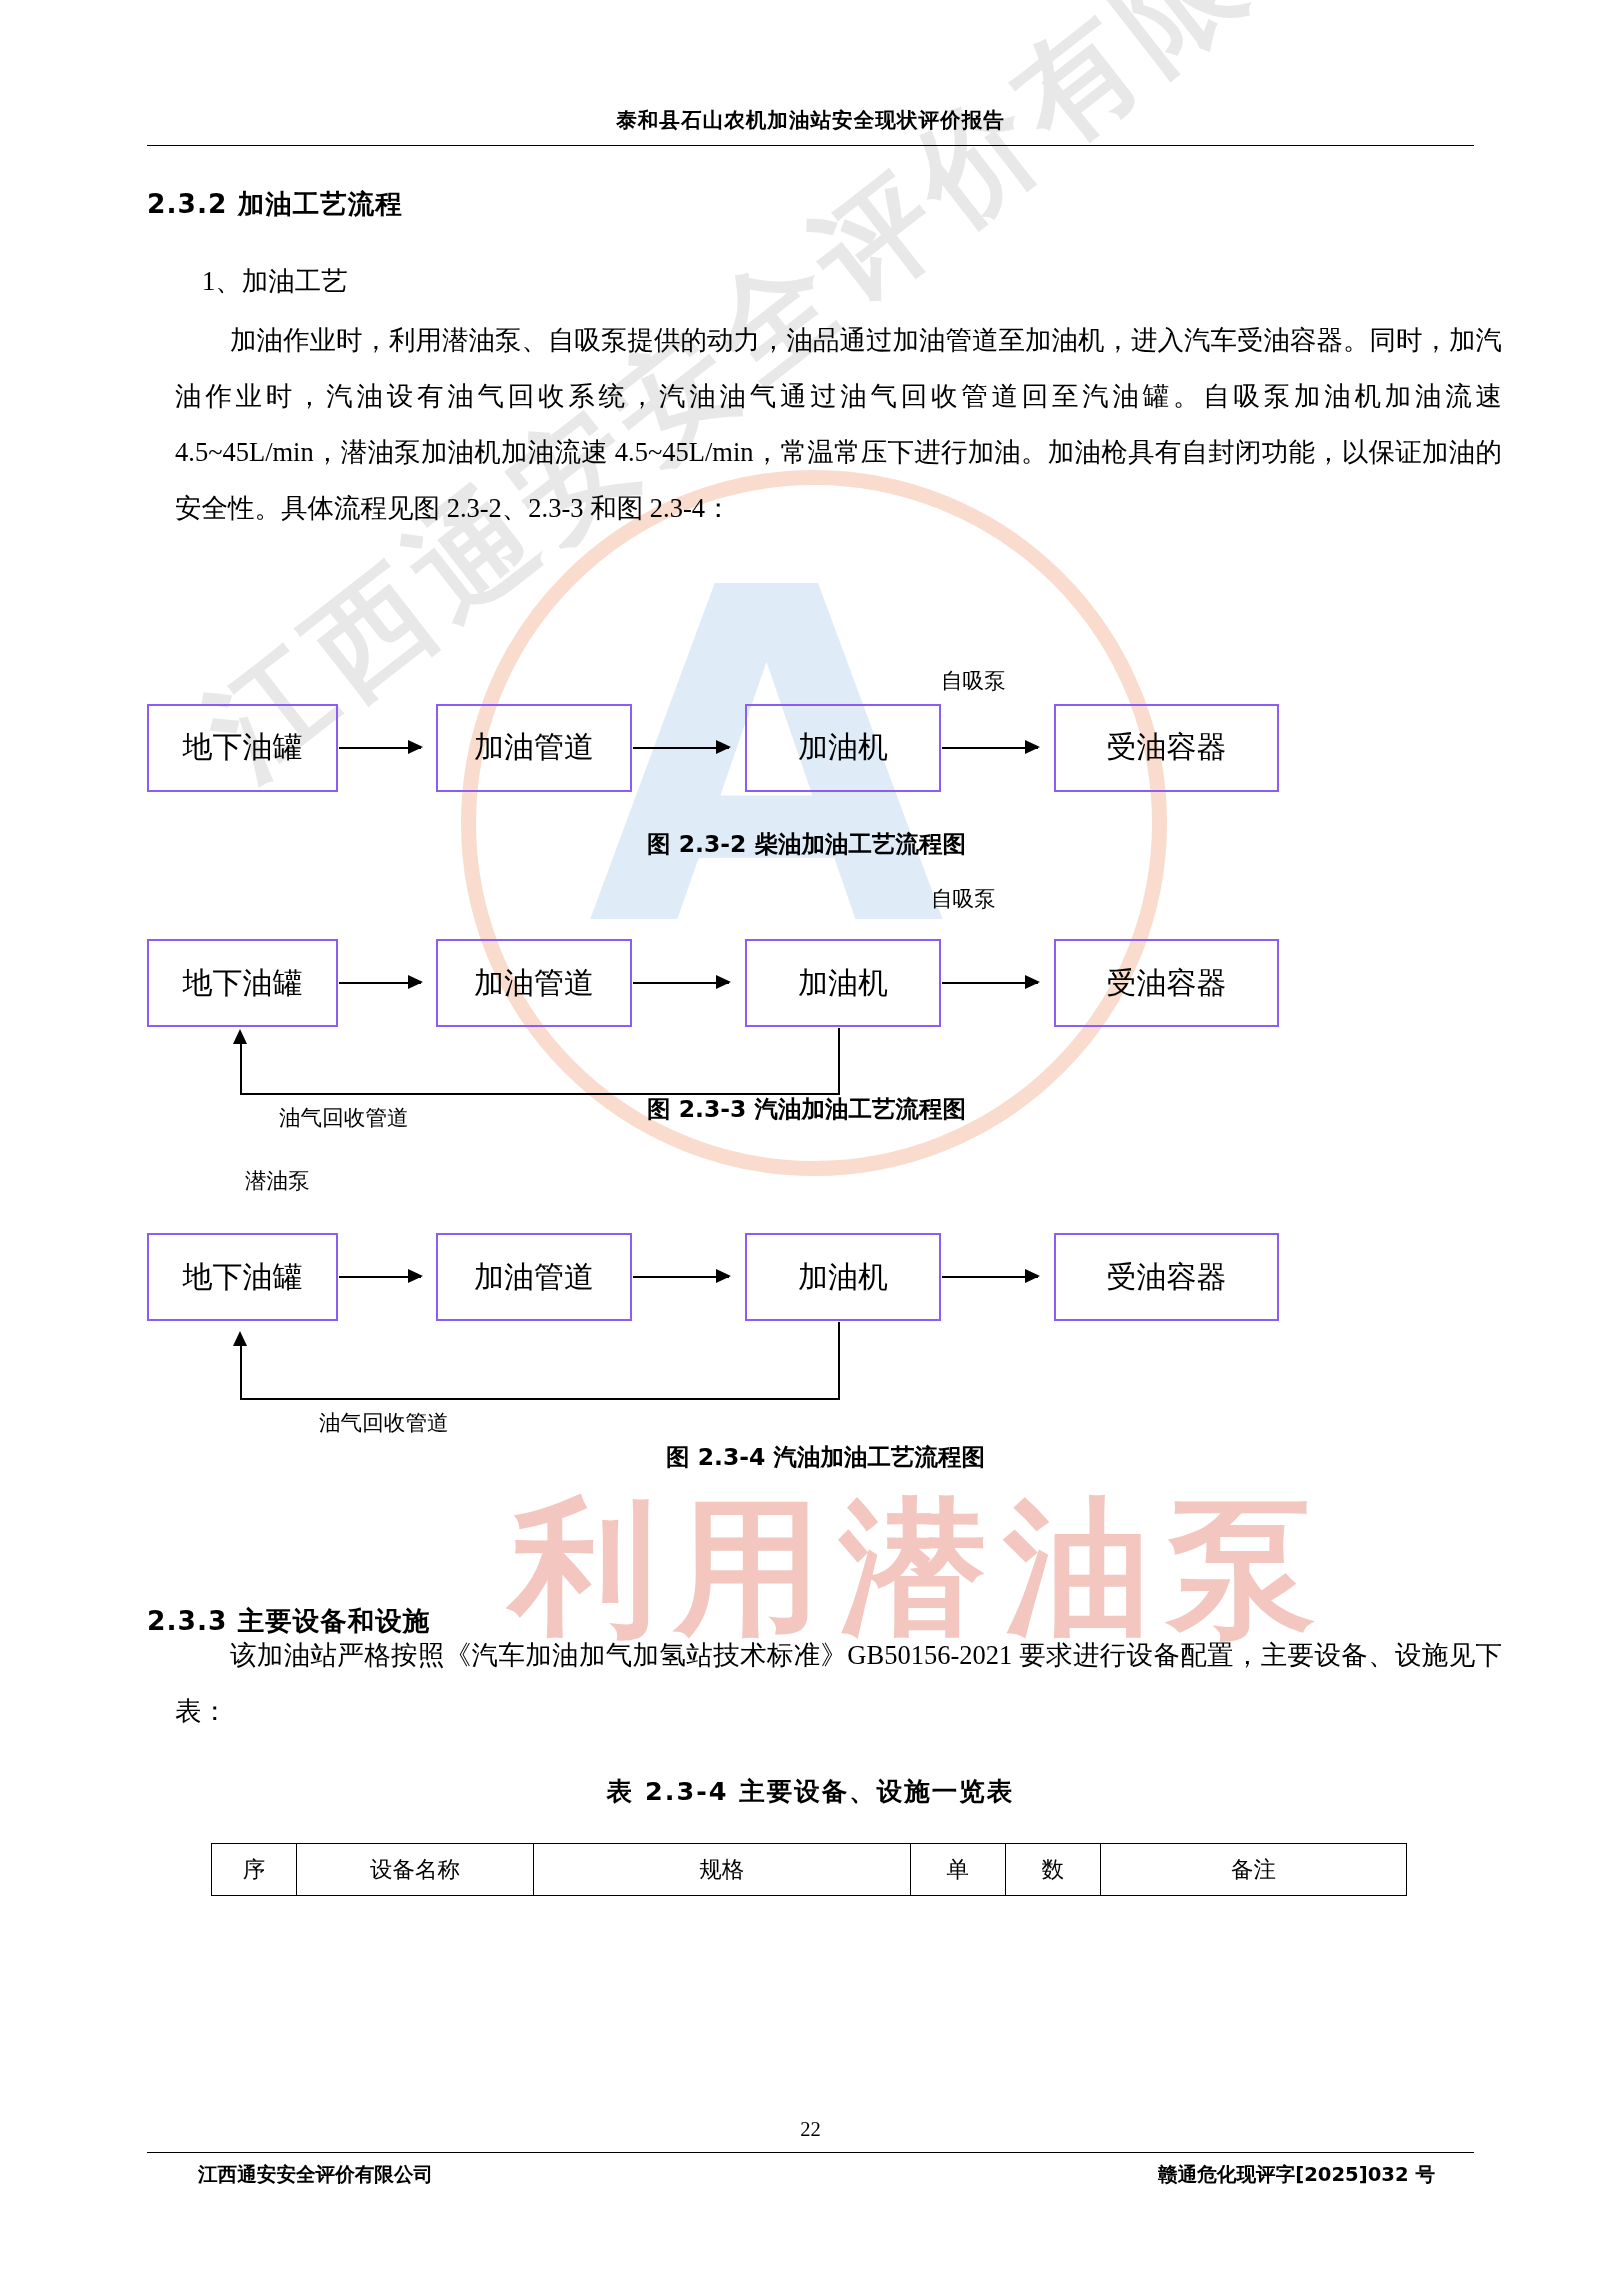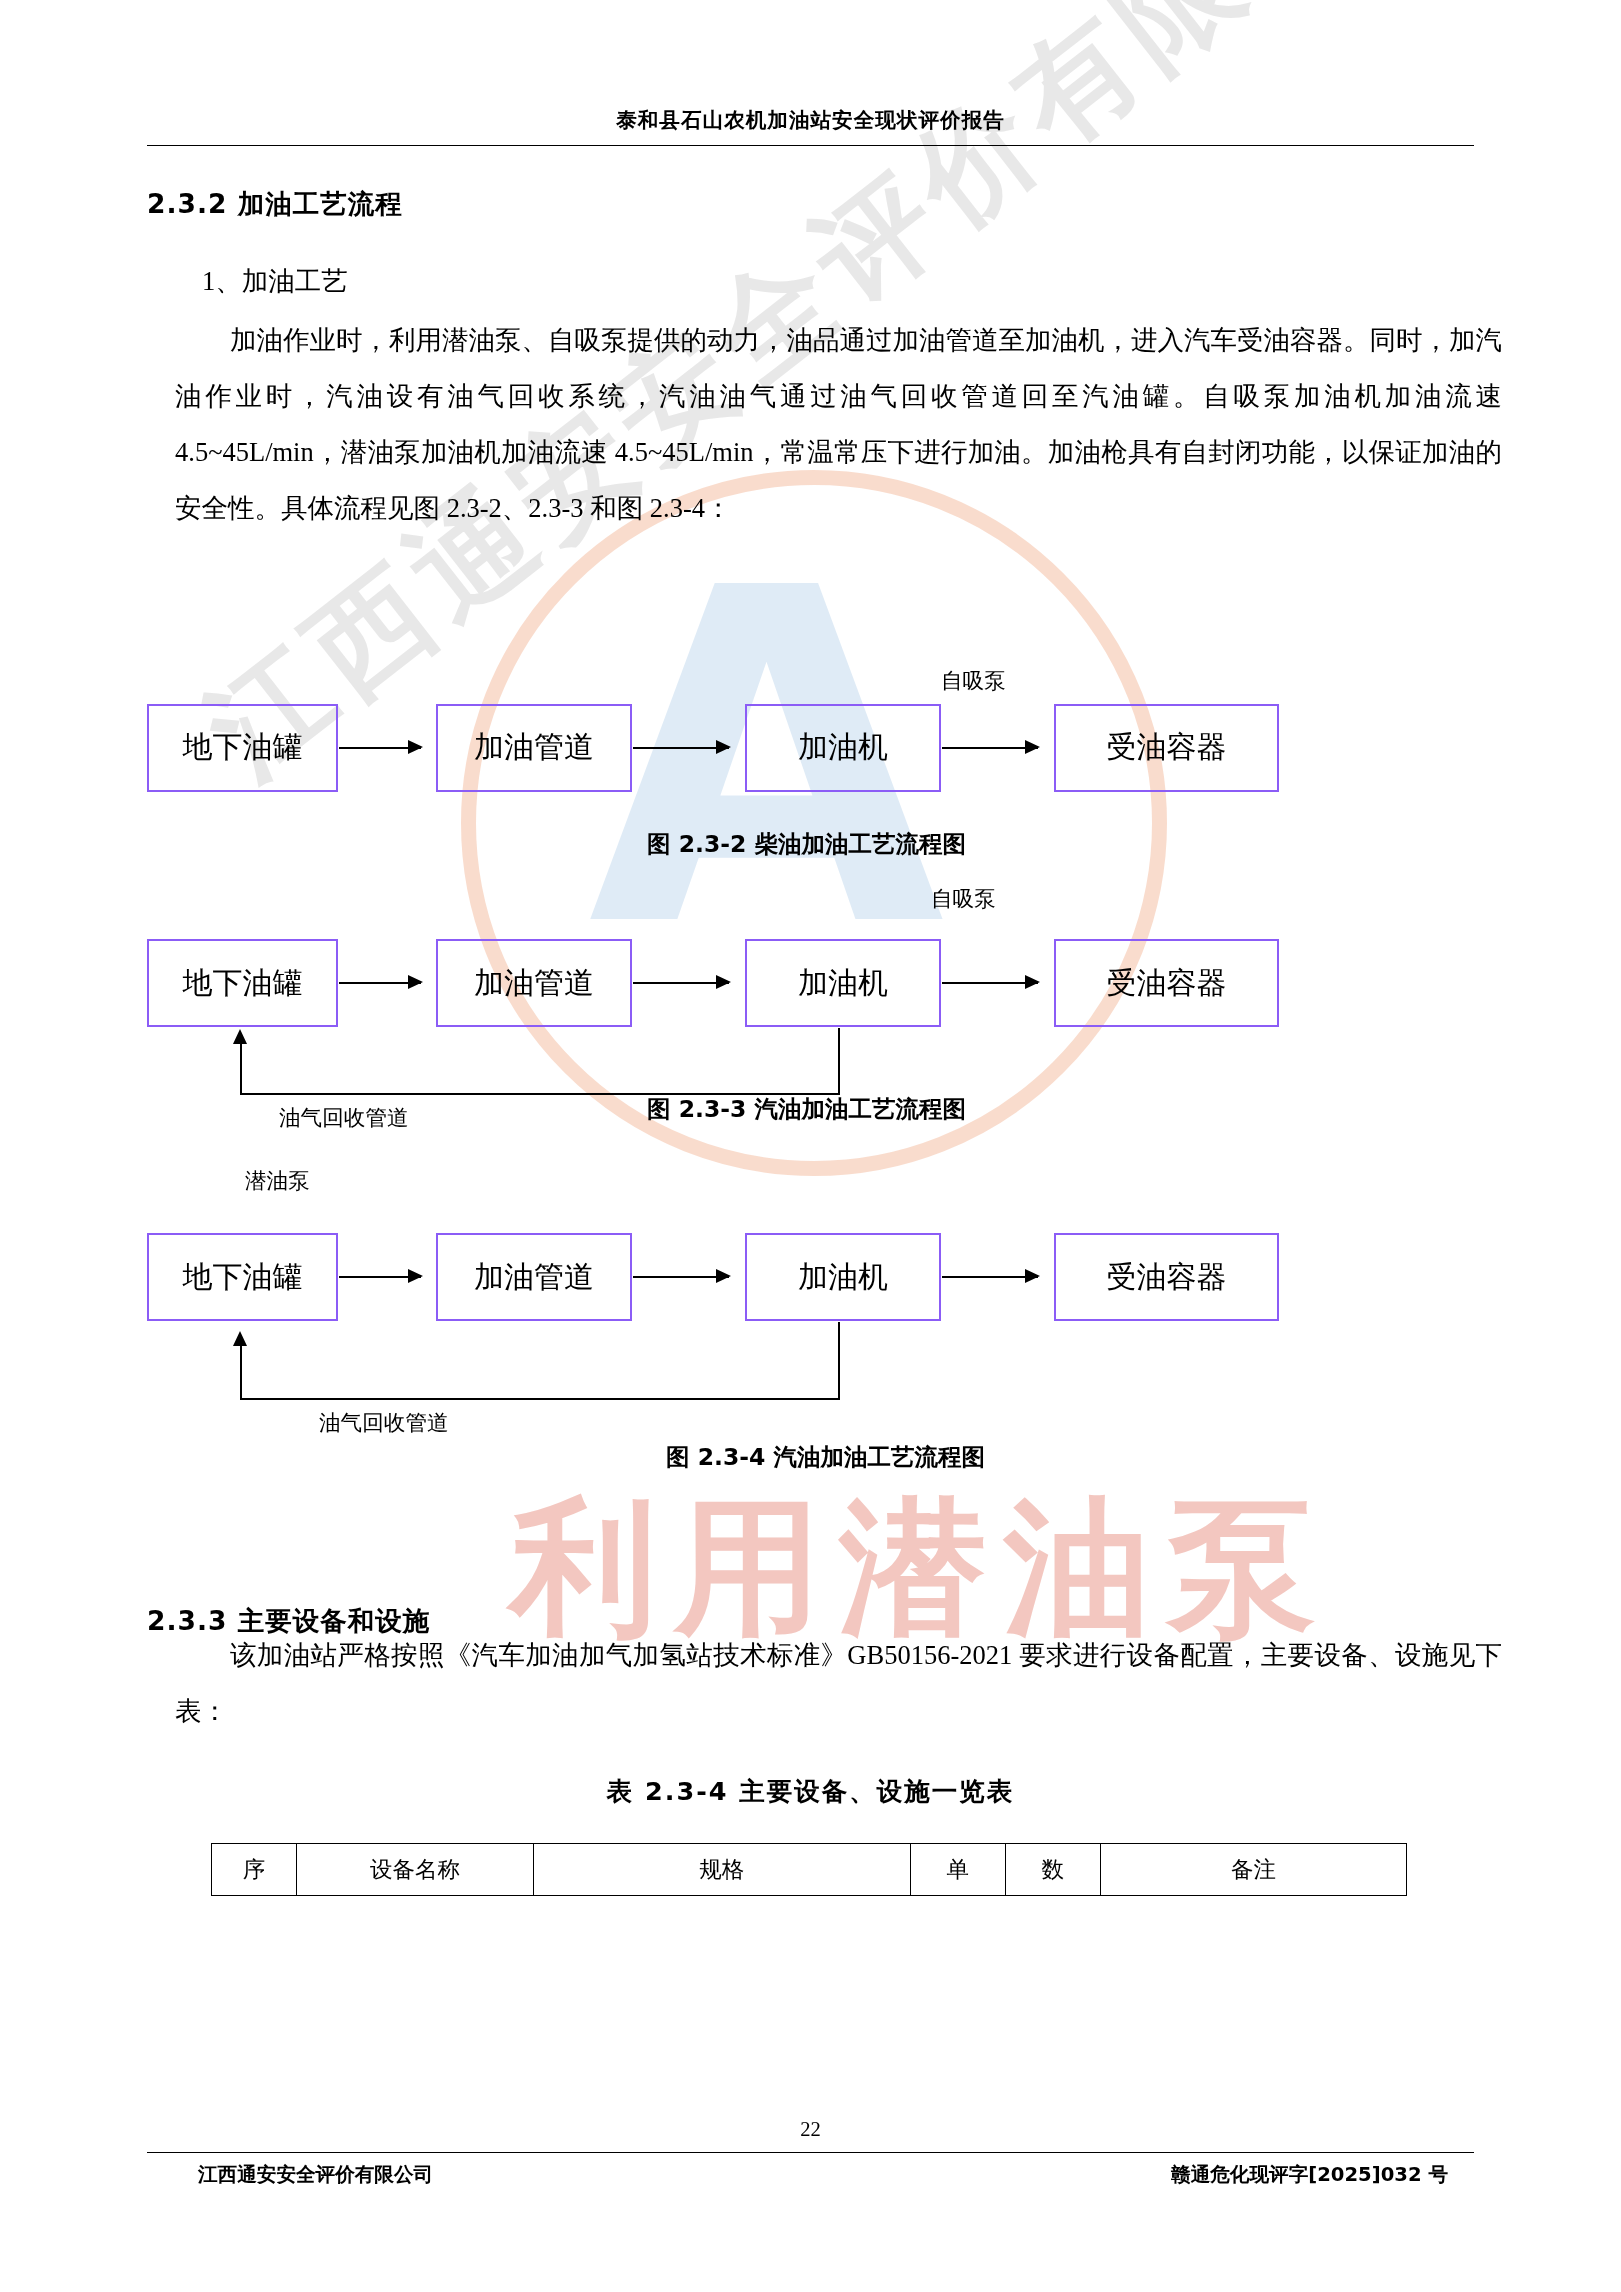--- a/index.html
+++ b/index.html
@@ -68,21 +68,21 @@
     position: absolute;
     top: 2161px;
     left: 51px;
     font-family: "DejaVu Sans", "Liberation Sans", sans-serif;
     font-size: 19.6px;
     font-weight: bold;
   }
   .footer-right {
     position: absolute;
     top: 2161px;
-    right: 26px;
+    right: 39px;
     font-family: "DejaVu Sans", "Liberation Sans", sans-serif;
     font-size: 19.6px;
     font-weight: bold;
   }
 
   
   .h2 {
     position: absolute;
     font-family: "DejaVu Sans", "Liberation Sans", sans-serif;
     font-size: 26.5px;

